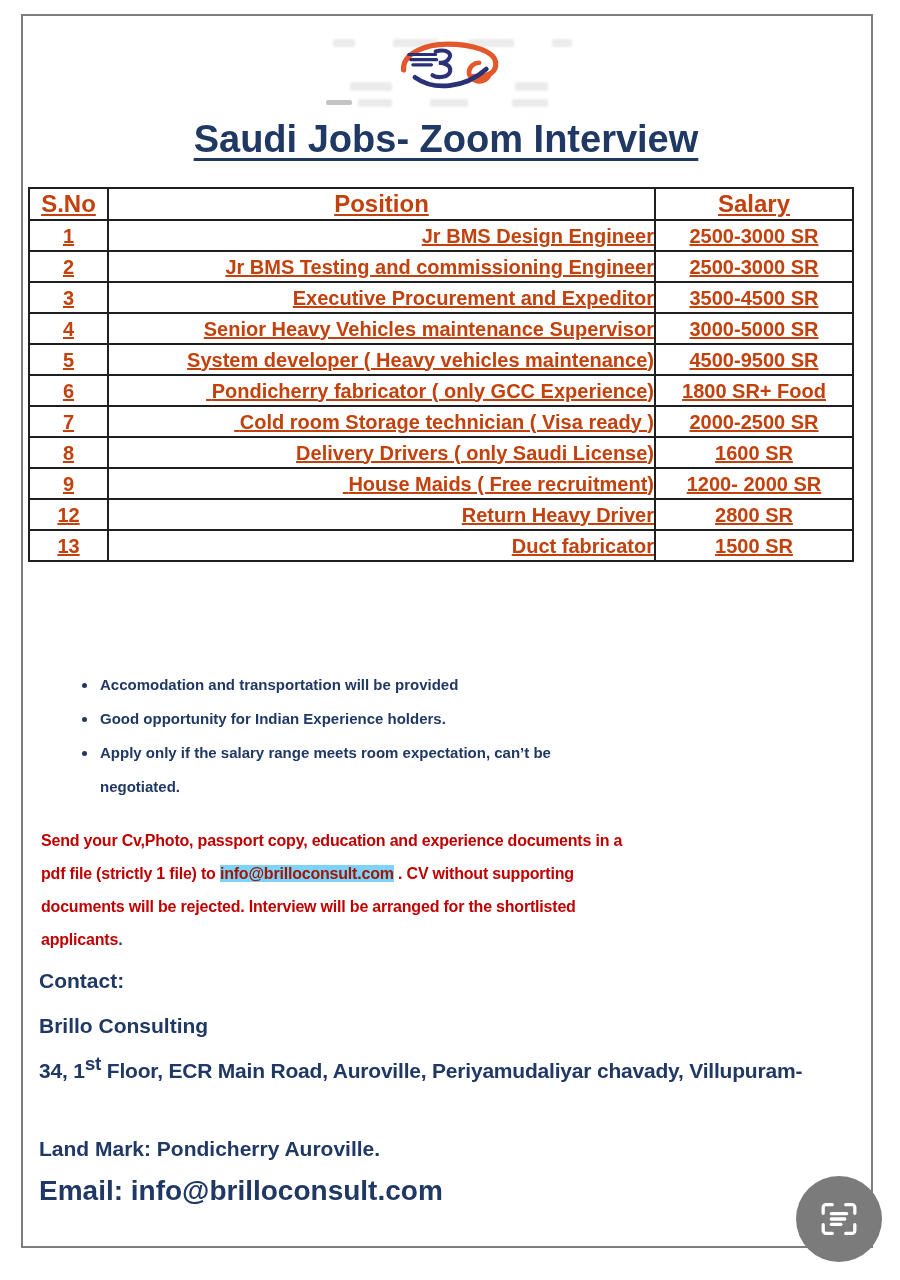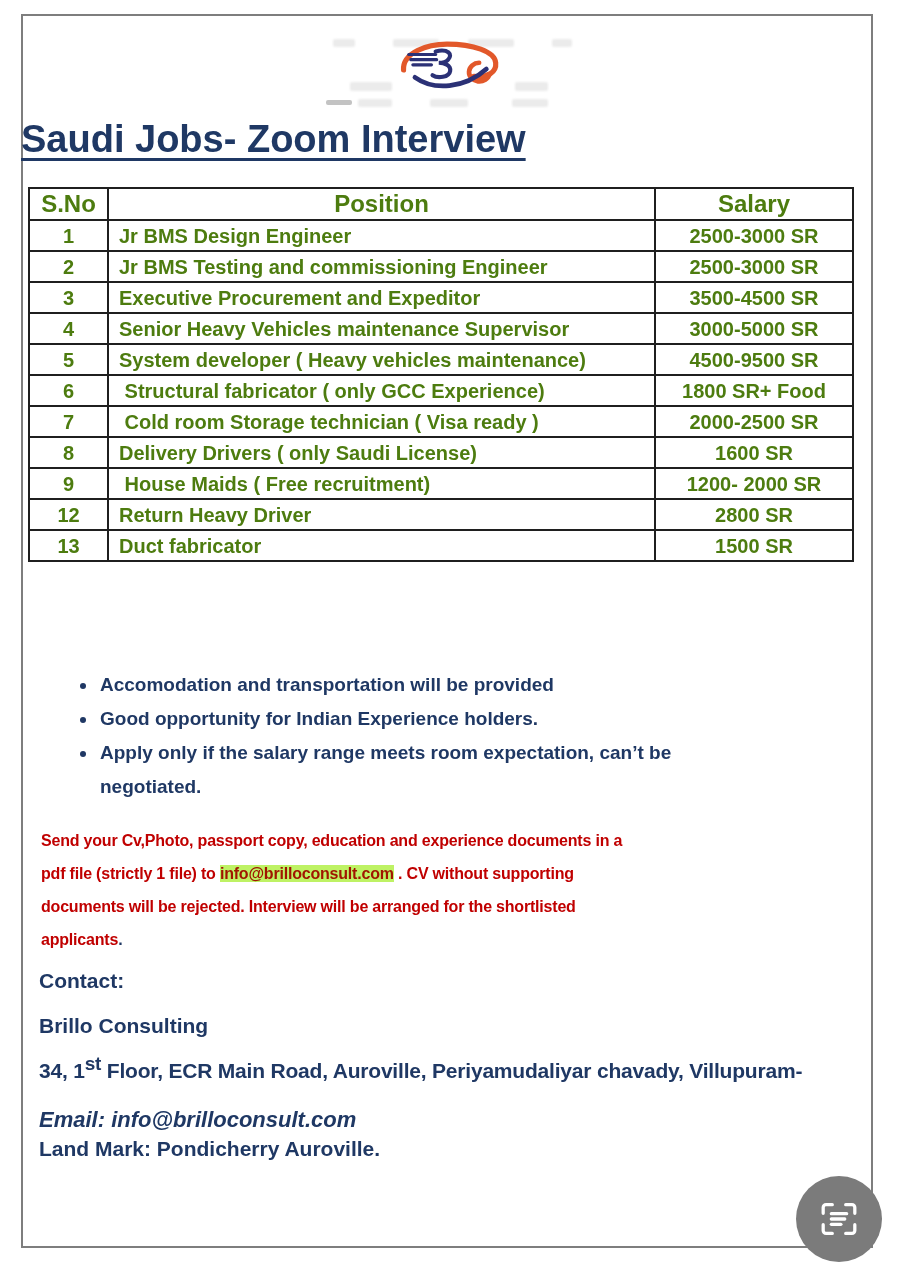--- a/index.html
+++ b/index.html
@@ -10,59 +10,59 @@
   }
   .frame{
     position:absolute;left:21px;top:14px;width:848px;height:1230px;
     border:2px solid #7e7e7e;background:#ffffff;
   }
   
   .wm{position:absolute;background:#ebebeb;border-radius:2px;filter:blur(1px);}
   .wm.dark{background:#c3c3c3;filter:none;}
   .logo{position:absolute;left:388px;top:40px;width:116px;height:56px;}
   .title{
-    position:absolute;left:21px;top:118px;width:850px;margin:0;text-align:left;
+    position:absolute;left:21px;top:118px;width:850px;margin:0;text-align:center;
     font-size:38px;color:#1F3864;
     text-decoration:underline;text-decoration-thickness:3px;text-underline-offset:6px;
   }
   table.jobs{
     position:absolute;left:28px;top:187px;width:818px;
     border-collapse:collapse;table-layout:fixed;
   }
-  .jobs th,.jobs td{border:2px solid #1f1f1f;color:#4d7c0f;overflow:hidden;}
+  .jobs th,.jobs td{border:2px solid #1f1f1f;color:#c2410c;overflow:hidden;text-decoration:underline;}
   .jobs th{font-size:24px;height:30px;padding:0;}
   th.h-no{width:77px;}
   th.h-pos{width:545px;}
   th.h-sal{width:196px;}
-  .jobs td{font-size:20px;height:29px;padding:0;line-height:22px;}
+  .jobs td{font-size:20px;height:29px;padding:0;line-height:22px;text-align:right;}
   td.c-no{text-align:center;}
   td.c-pos{padding-left:10px;white-space:pre-wrap;}
   td.c-sal{text-align:center;}
   .bullets{
     position:absolute;left:62px;top:668px;width:742px;margin:0;padding:0 0 0 36px;
-    font-size:19px;line-height:34px;list-style:disc;
+    font-size:15px;line-height:34px;list-style:disc;
   }
   .bullets li{margin:0;padding-left:2px;}
   .bullets .l2{display:block;}
   .bullets .l2:empty{display:none;}
   .notice{
     position:absolute;left:39px;top:822px;width:836px;margin:2px;
     font-size:16px;line-height:33px;color:#C00000;letter-spacing:-0.2px;
   }
   .notice .nline{display:block;}
-  .notice .hl{background:#bef264;color:#A01600;}
+  .notice .hl{background:#7dd3fc;color:#A01600;}
   .notice .darkdot{color:#1F3864;}
   .ctext{position:absolute;left:39px;margin:0;font-size:21px;line-height:30px;}
   .contact-label{top:966px;}
   .company{top:1011px;}
   .address{top:1054px;width:836px;line-height:33px;letter-spacing:-0.2px;}
   .address sup{font-size:19px;line-height:0;}
   .address .aline2{display:block;}
   .landmark{top:1134px;}
-  .email-line{top:1105px;font-size:22px;font-style:italic;}
+  .email-line{top:1176px;font-size:28px;}
   .fab{
     position:absolute;left:796px;top:1176px;width:86px;height:86px;border-radius:50%;
     background:#7b7b7b;border:none;display:flex;align-items:center;justify-content:center;
     cursor:pointer;padding:0;
   }
   .fab svg{width:46px;height:46px;display:block;}
 </style>
 </head>
 <body>
 
@@ -122,21 +122,21 @@
         <td class="c-pos">Senior Heavy Vehicles maintenance Supervisor</td>
         <td class="c-sal">3000-5000 SR</td>
       </tr>
     <tr>
         <td class="c-no">5</td>
         <td class="c-pos">System developer ( Heavy vehicles maintenance)</td>
         <td class="c-sal">4500-9500 SR</td>
       </tr>
     <tr>
         <td class="c-no">6</td>
-        <td class="c-pos"> Structural fabricator ( only GCC Experience)</td>
+        <td class="c-pos"> Pondicherry fabricator ( only GCC Experience)</td>
         <td class="c-sal">1800 SR+ Food</td>
       </tr>
     <tr>
         <td class="c-no">7</td>
         <td class="c-pos"> Cold room Storage technician ( Visa ready )</td>
         <td class="c-sal">2000-2500 SR</td>
       </tr>
     <tr>
         <td class="c-no">8</td>
         <td class="c-pos">Delivery Drivers ( only Saudi License)</td>

